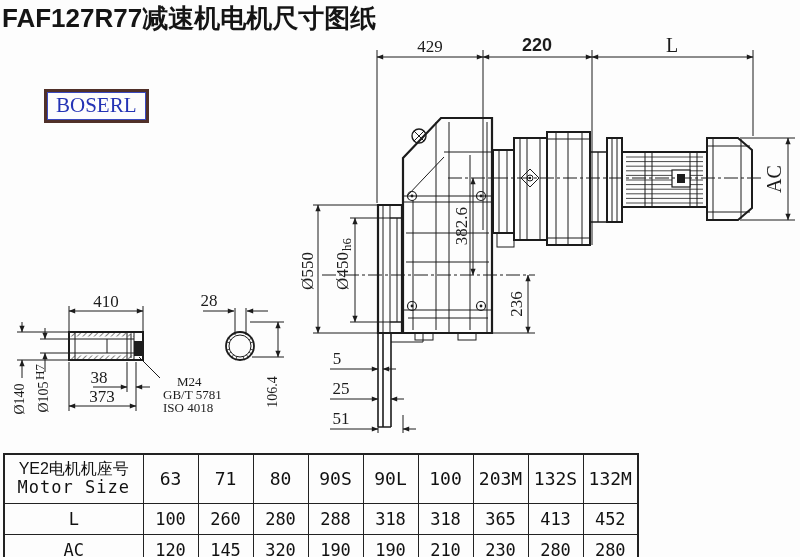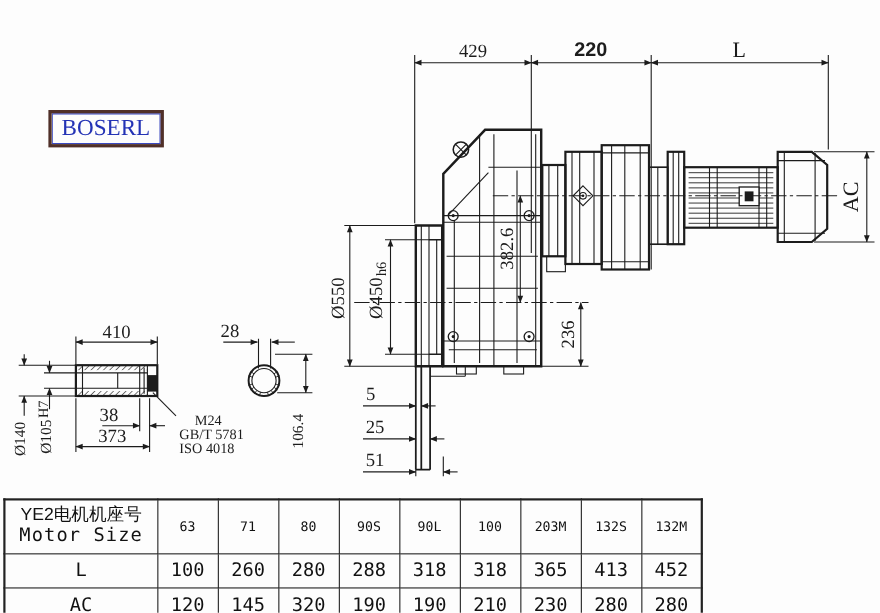--- a/index.html
+++ b/index.html
@@ -1,48 +1,49 @@
 <!DOCTYPE html>
 <html><head>
 <meta charset="utf-8">
 <style>
   html,body{margin:0;padding:0;}
   .page{position:relative;width:800px;height:557px;background:#fdfdfd;overflow:hidden;
         font-family:"Liberation Sans",sans-serif;}
   .title{position:absolute;left:2px;top:1px;font-size:26px;font-weight:900;color:#151515;
          letter-spacing:0px;white-space:nowrap;}
-  .logo{position:absolute;left:44px;top:100px;border:3px solid #503029;background:#fdfdfd;
+  .logo{position:absolute;left:44px;top:89px;border:3px solid #503029;background:#fdfdfd;
         box-shadow:inset 0 0 0 1px #3a49c0;padding:1px 9px 2px 9px;}
   .logo span{font-family:"Liberation Serif","DejaVu Serif",serif;font-size:21px;color:#2433b5;}
   svg{position:absolute;left:0;top:0;}
   svg text{fill:#1c1c1c;stroke:none;font-family:"Liberation Serif","DejaVu Serif",serif;}
   .ds17{font-size:17px;}
   .ds20{font-size:20px;}
   .ds14{font-size:14px;}
   .ds13{font-size:13px;}
   .dbold{font-family:"Liberation Sans",sans-serif;font-weight:bold;font-size:18px;}
   .cen{text-anchor:middle;}
   .mid{dominant-baseline:central;}
   .dimtable{position:absolute;left:3px;top:453px;border-collapse:collapse;table-layout:fixed;
             width:634px;font-family:"DejaVu Sans Mono",monospace;color:#111;}
   .dimtable td,.dimtable th{border:1px solid #222;text-align:center;vertical-align:middle;
             padding:5px;font-weight:normal;overflow:hidden;}
   .dimtable{border:2px solid #222;}
   .hdr-cell{line-height:1.15;}
   .hdr-cn{font-size:16px;font-family:"Liberation Sans",sans-serif;}
   .hdr-en{font-size:17px;letter-spacing:1px;}
-  .colhead{font-size:12px;}
+  .colhead{font-size:18px;}
   .cell{font-size:17px;}
   tr.hrow{height:40px;} tr.drow{height:21px;} tr.drow2{height:20px;}
 </style>
 </head>
 <body>
 
 <div class="page">
 
+  <div class="title">FAF127R77减速机电机尺寸图纸</div>
 
   <div class="logo">
     <span>BOSERL</span>
   </div>
 
   <svg width="800" height="557" viewBox="0 0 800 557">
     <defs>
       <marker id="arr" viewBox="0 0 10 10" refX="9.5" refY="5" markerWidth="11" markerHeight="6.5" orient="auto-start-reverse" markerUnits="userSpaceOnUse">
         <path d="M0,1 L10,5 L0,9 Z" fill="#1c1c1c"></path>
       </marker>

